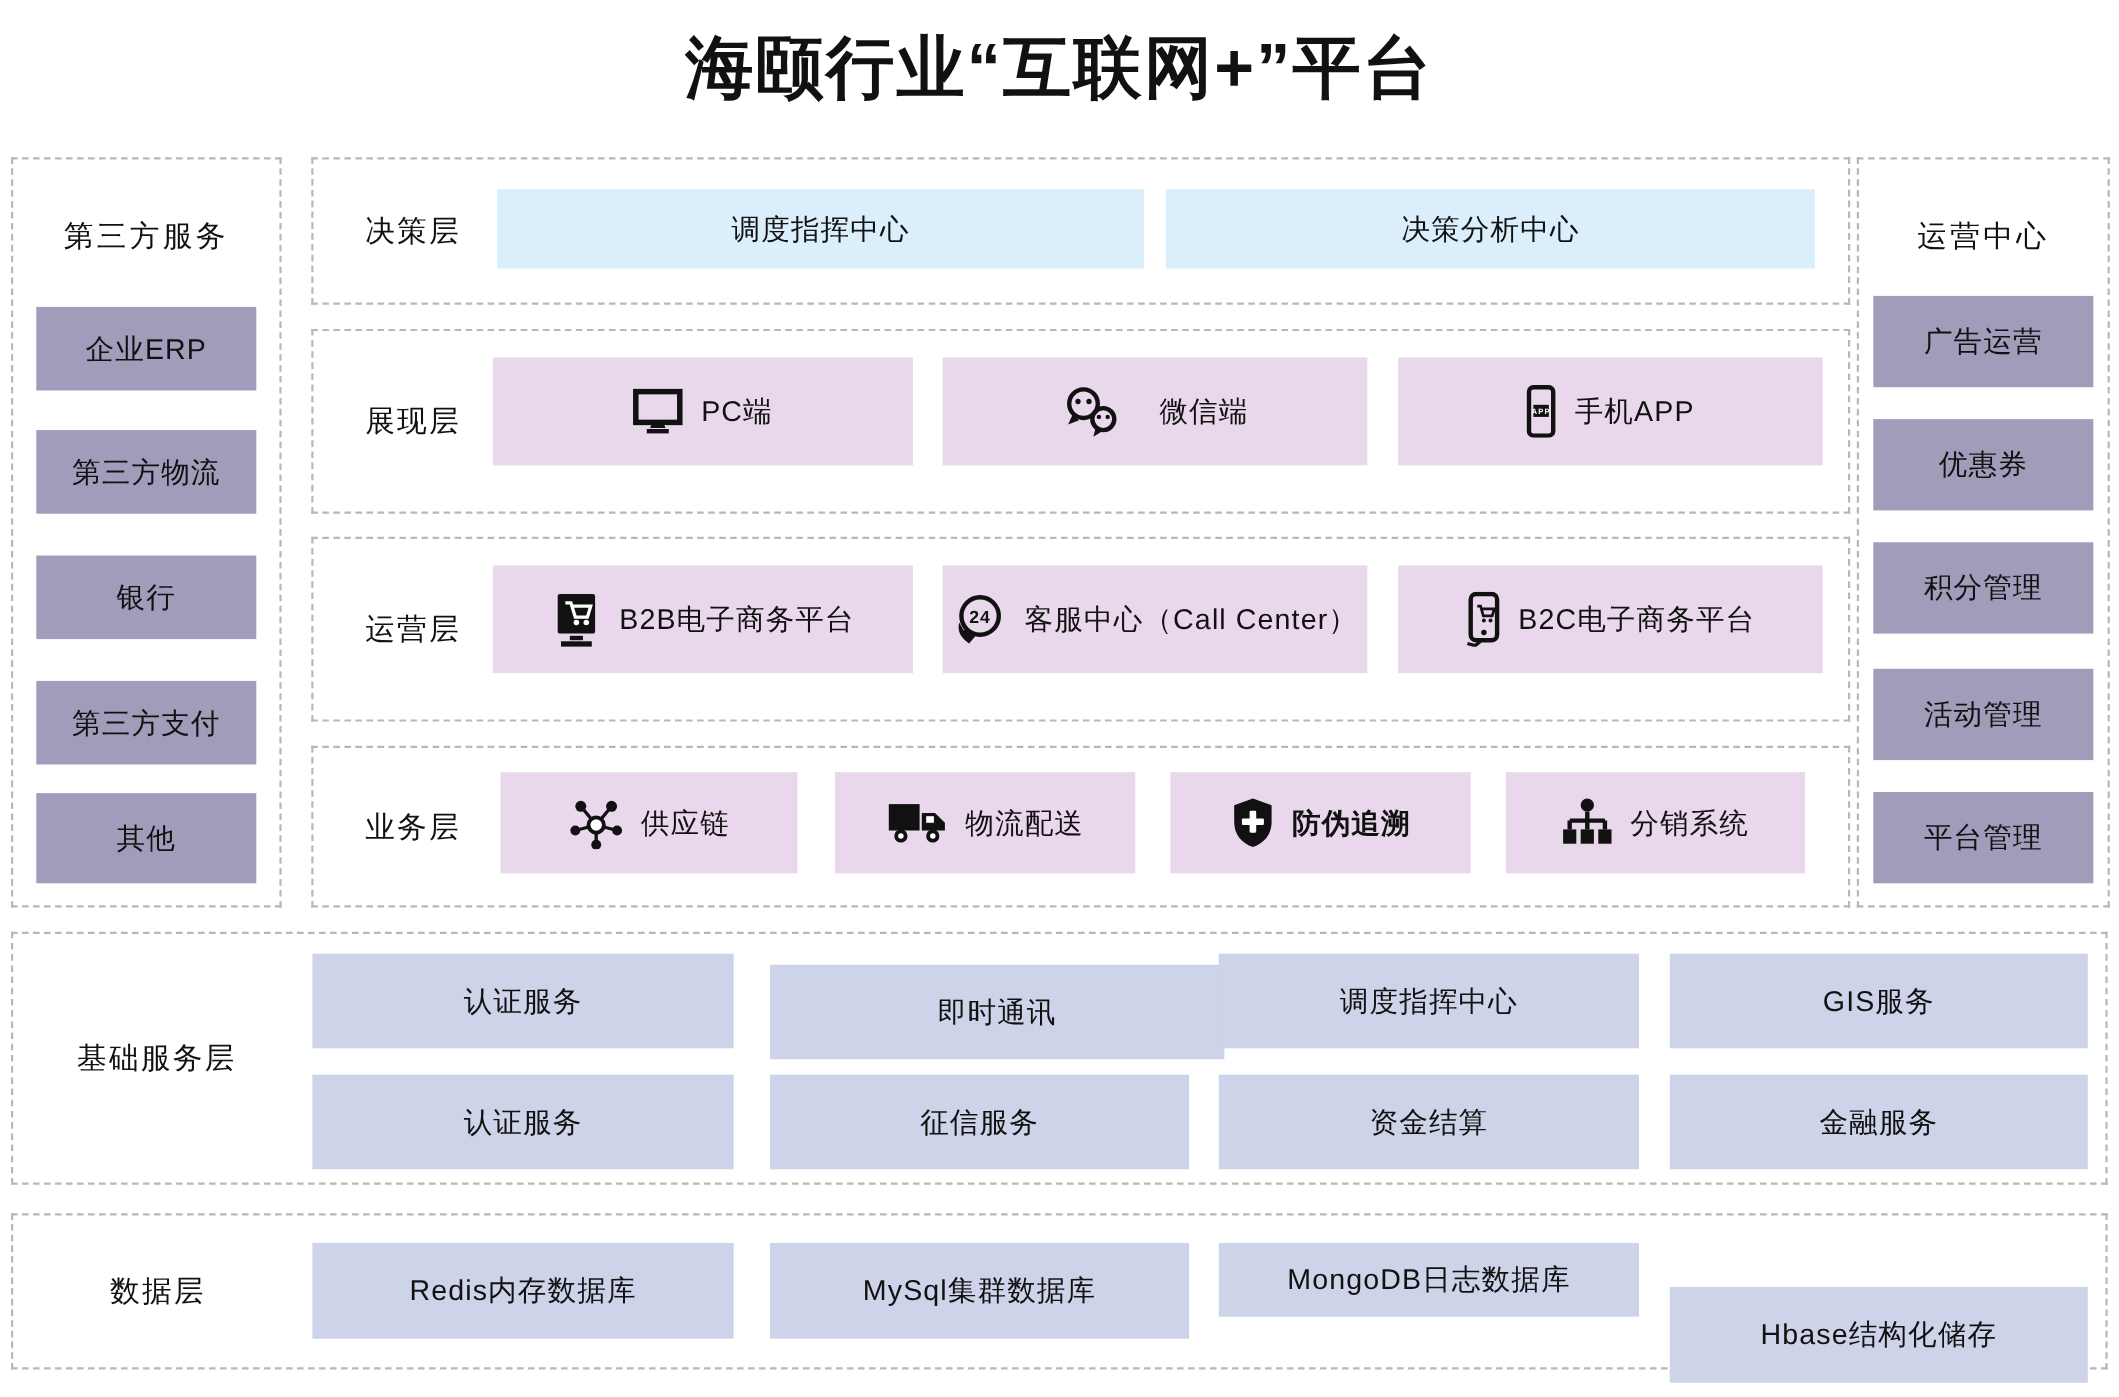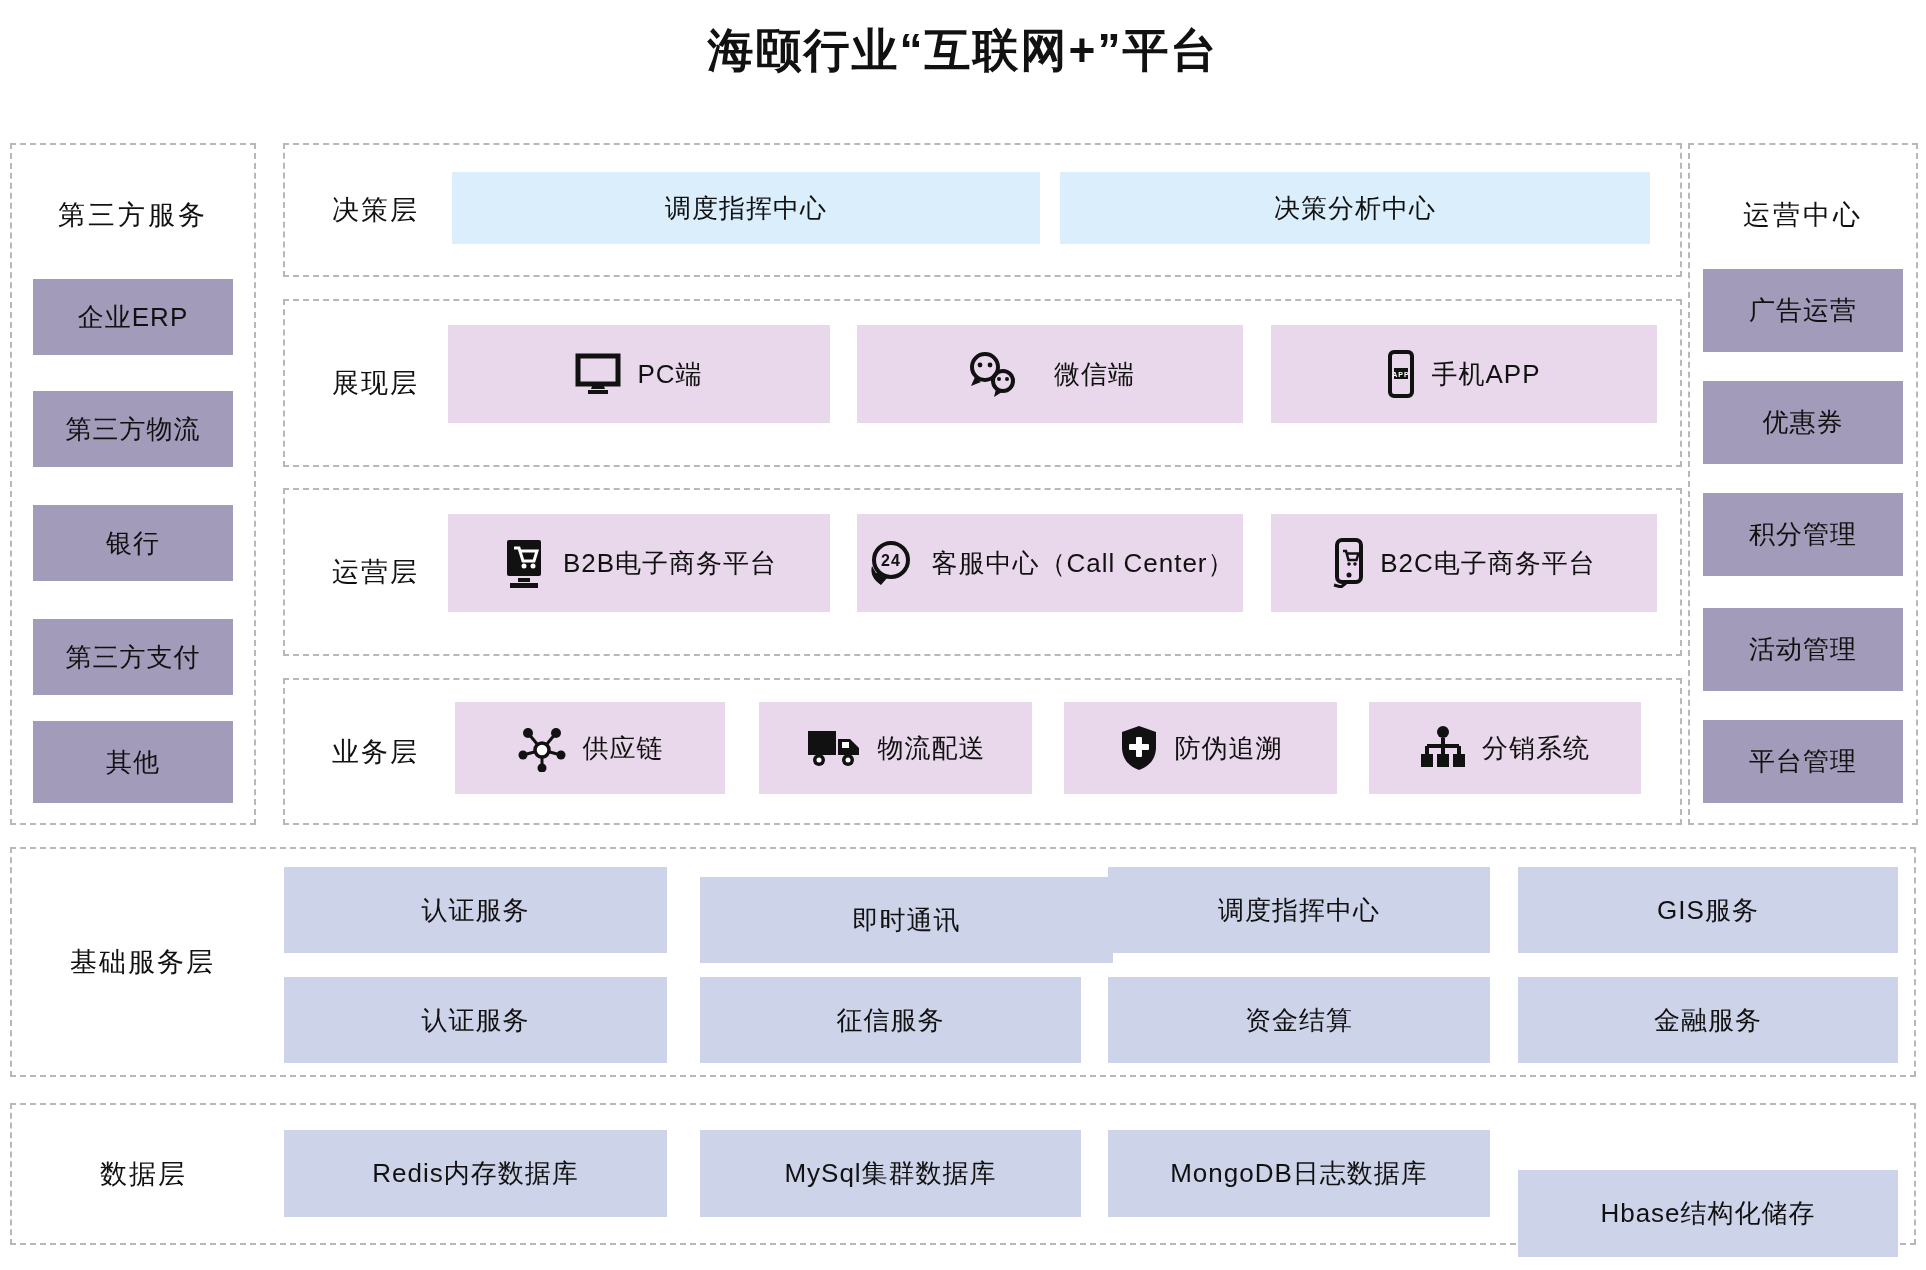--- a/index.html
+++ b/index.html
@@ -2,21 +2,21 @@
 <html style="--sidebar-box: #a39bba; --decision-box: #daeefb; --pink-box: #e9d7eb; --service-box: #cdd3e9; --dash-border: #b8b8b8; --text: #111111;"><head>
 <meta charset="utf-8">
 <style>
   html,body{margin:0;padding:0;background:#fff;}
   .page{
     position:relative;width:1926px;height:1270px;background:#fff;overflow:hidden;
     font-family:"Liberation Sans","DejaVu Sans",sans-serif;color:#111;
   }
   .title{
     position:absolute;top:20px;left:0;width:100%;text-align:center;
-    font-size:46px;font-weight:700;letter-spacing:2px;
+    font-size:62px;font-weight:700;letter-spacing:2px;
   }
   .dashed{
     position:absolute;border:2px dashed var(--dash-border,#b8b8b8);
     box-sizing:border-box;background:#fff;
   }
   .panel-title{
     position:absolute;top:52px;left:0;width:100%;text-align:center;
     font-size:27px;letter-spacing:3px;white-space:nowrap;
   }
   .layer-label{
@@ -179,21 +179,21 @@
             <path d="M32 12 h12 l9 9 v7 h-21 z" fill="#111"></path>
             <rect x="36" y="15" width="7" height="6" fill="#fff"></rect>
             <circle cx="13" cy="33" r="6" fill="#111"></circle>
             <circle cx="13" cy="33" r="2.5" fill="#fff"></circle>
             <circle cx="42" cy="33" r="6" fill="#111"></circle>
             <circle cx="42" cy="33" r="2.5" fill="#fff"></circle>
           </svg>
       </span>
       <span>物流配送</span>
     </div>
-    <div class="box pink-box" style="left:779px;top:22px;width:273px;height:92px;">
+    <div class="box pink-box" style="left:779px;top:22px;width:273px;height:92px;font-weight:bold;">
       <span class="icon">
         <svg width="40" height="48" viewBox="0 0 40 48">
             <path d="M20 2 L37 8 V23 C37 35 30 42.5 20 46 C10 42.5 3 35 3 23 V8 Z" fill="#111"></path>
             <rect x="17" y="13" width="6" height="20" rx="1" fill="#fff"></rect>
             <rect x="10" y="20" width="20" height="6" rx="1" fill="#fff"></rect>
           </svg>
       </span>
       <span>防伪追溯</span>
     </div>
     <div class="box pink-box" style="left:1084px;top:22px;width:272px;height:92px;">
@@ -219,17 +219,17 @@
     <div class="box peri-box" style="left:272px;top:128px;width:383px;height:86px;">认证服务</div>
     <div class="box peri-box" style="left:688px;top:128px;width:381px;height:86px;">征信服务</div>
     <div class="box peri-box" style="left:1096px;top:128px;width:382px;height:86px;">资金结算</div>
     <div class="box peri-box" style="left:1506px;top:128px;width:380px;height:86px;">金融服务</div>
   </div>
 
   <div class="dashed" style="left:10px;top:1103px;width:1906px;height:142px;">
     <div class="layer-label" style="left:88px;">数据层</div>
     <div class="box peri-box" style="left:272px;top:25px;width:383px;height:87px;">Redis内存数据库</div>
     <div class="box peri-box" style="left:688px;top:25px;width:381px;height:87px;">MySql集群数据库</div>
-    <div class="box peri-box" style="left:1096px;top:25px;width:382px;height:87px;">MongoDB日志数据库</div>
+    <div class="box peri-box" style="left:1096px;top:25px;width:382px;height:67px;">MongoDB日志数据库</div>
     <div class="box peri-box" style="left:1506px;top:25px;width:380px;height:87px;margin-top:40px;">Hbase结构化储存</div>
   </div>
 
 </div>
 
 </body></html>

